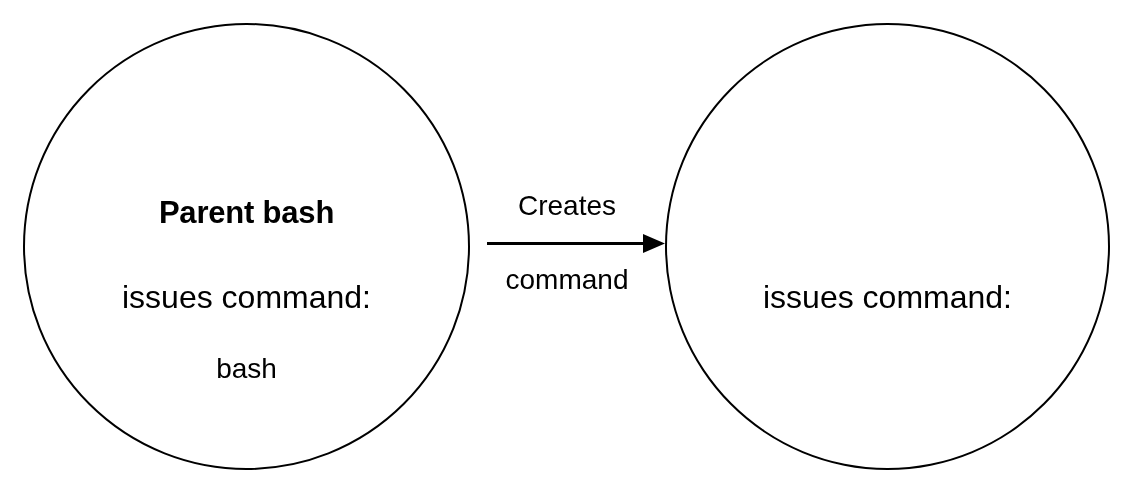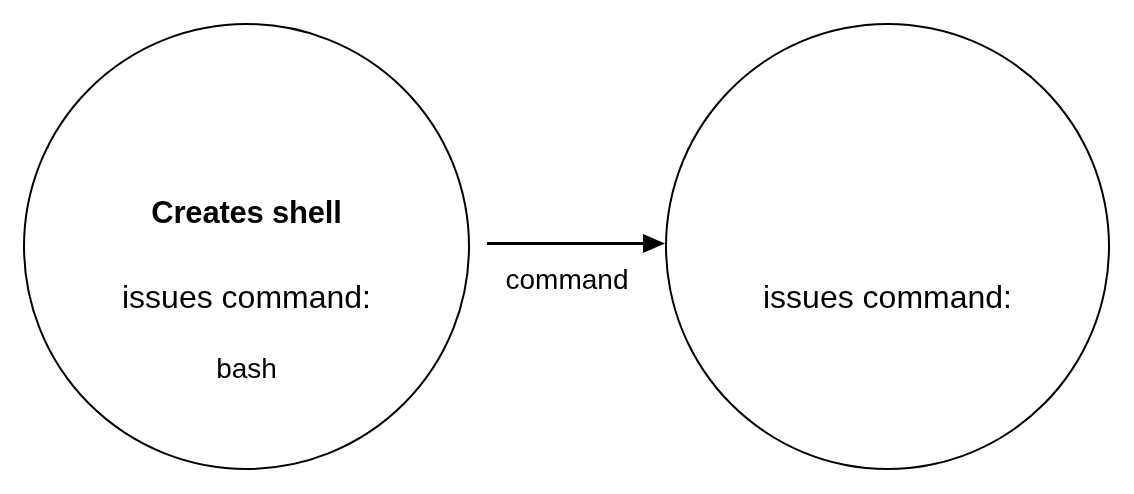--- a/index.html
+++ b/index.html
@@ -106,32 +106,33 @@
     width: 160px;
     top: 266px;
   }
 </style>
 </head>
 <body>
 
 <div id="diagram-canvas">
 
   <div id="parent-shell-node" class="shell-node">
-    <div id="parent-shell-title" class="node-text-block node-title">Creates shell</div>
+    <div id="parent-shell-title" class="node-text-block node-title">Parent bash</div>
     <div id="parent-shell-subtitle" class="node-text-block node-subtitle">issues command:</div>
     <div id="parent-shell-command" class="node-text-block node-command">bash</div>
   </div>
 
   <div id="child-subshell-node" class="shell-node">
     <div id="child-subshell-subtitle" class="node-text-block node-subtitle">issues command:</div>
   </div>
 
   <div id="creates-arrow">
     <svg width="182" height="32" viewBox="0 0 182 32" xmlns="http://www.w3.org/2000/svg">
       <line x1="2" y1="15.5" x2="160" y2="15.5" stroke="#000000" stroke-width="3"></line>
       <polygon points="158,6 180,15.5 158,25" fill="#000000"></polygon>
     </svg>
   </div>
 
+  <div id="creates-label" class="edge-label">Creates</div>
 
   <div id="subshell-label" class="edge-label">command</div>
 
 </div>
 
 </body></html>

